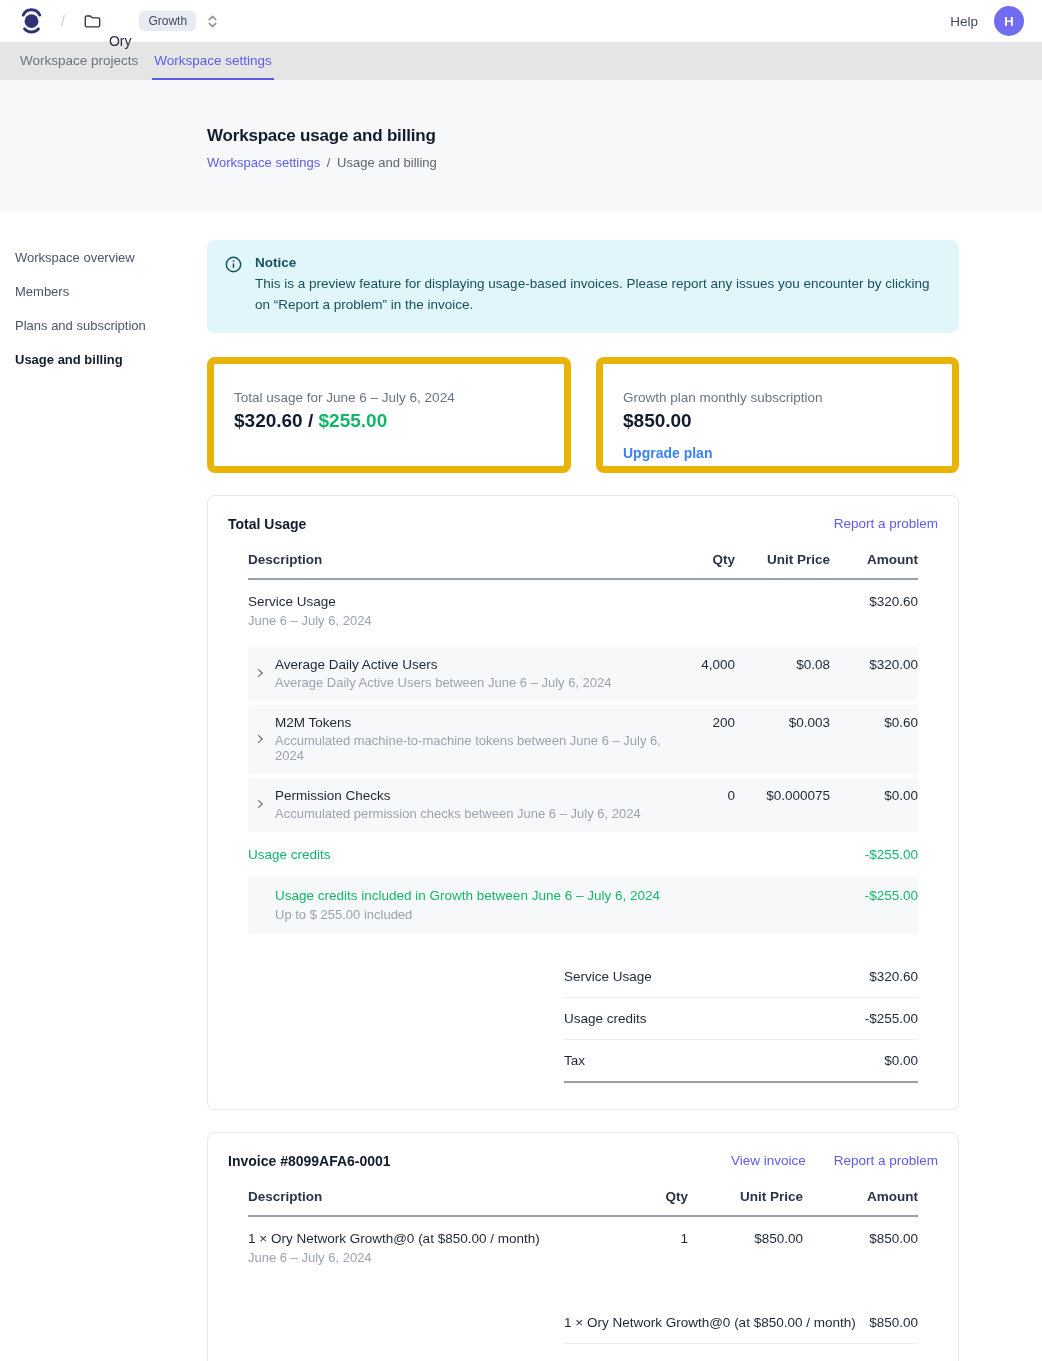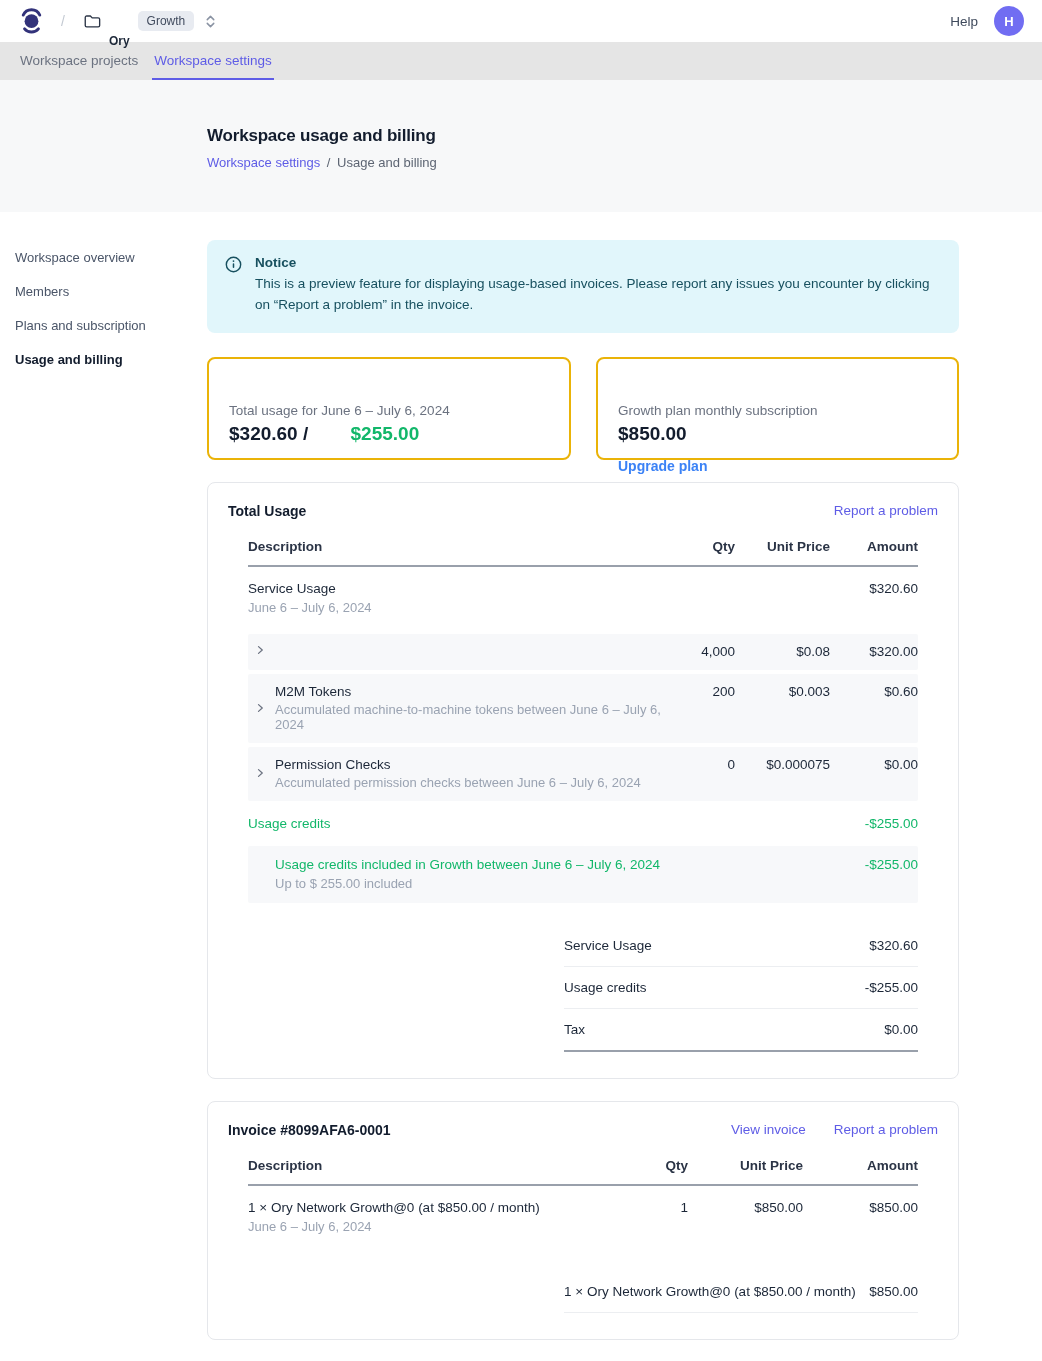--- a/index.html
+++ b/index.html
@@ -23,21 +23,21 @@
     padding: 0 18px 0 20px;
     background: #ffffff;
   }
   .topbar-left { display: flex; align-items: center; }
   .logo-wrap { display: flex; align-items: center; margin-right: 18px; }
   .crumb-slash { color: #c3c9d2; font-size: 14px; margin-right: 18px; }
   .ws-switcher {
     display: flex; align-items: center; gap: 8px; cursor: pointer;
   }
   .folder-icon { display: flex; align-items: center; color: #2b3446; }
-  .ws-name { font-weight: 700; font-size: 12px; color: #1c2738; margin-top: 40px; }
+  .ws-name { font-weight: 400; font-size: 14px; color: #1c2738; margin-top: 40px; }
   .ws-badge {
     background: #e8ebf1; color: #414b5e;
     font-size: 12px; font-weight: 500;
     padding: 3px 9px; border-radius: 5px; line-height: 1.2;
   }
   .selector-icon { display: flex; align-items: center; color: #8a93a3; margin-left: 2px; }
   .topbar-right { display: flex; align-items: center; gap: 16px; }
   .help-link { color: #3f4a5c; font-size: 13.5px; font-weight: 500; }
   .avatar {
     width: 30px; height: 30px; border-radius: 50%;
@@ -85,28 +85,28 @@
     padding: 15px 18px 17px 18px;
     display: flex; gap: 13px; color: #17505f;
   }
   .notice-icon { flex-shrink: 0; margin-top: 1px; color: #17505f; }
   .notice-title { font-weight: 700; font-size: 13.5px; margin-bottom: 4px; }
   .notice-body { font-size: 13.5px; line-height: 1.55; }
 
   
   .cards-row { display: flex; gap: 25px; margin-top: 24px; }
   .stat-card {
-    border: 2px solid #eab308; border-radius: 8px;
-    padding: 44px 20px 20px 20px; height: 103px; background: #fff;
+    border: 7px solid #eab308; border-radius: 8px;
+    padding: 26px 20px 20px 20px; height: 116px; background: #fff;
   }
   .stat-card.usage { width: 364px; }
   .stat-card.plan  { width: 363px; }
   .stat-label { color: #6b7280; font-size: 13.5px; }
   .stat-value { margin-top: 5px; font-size: 19px; font-weight: 600; color: #121c2d; }
-  .stat-value .credit { color: #12b76a; margin-left: 37px; }
+  .stat-value .credit { color: #12b76a; }
   .upgrade-link { display: inline-block; margin-top: 13px; color: #3b82f6; font-size: 14px; font-weight: 700; }
 
   
   .big-card {
     border: 1px solid #e5e7eb; border-radius: 8px; background: #fff;
     margin-top: 22px; padding: 20px 20px 26px 20px;
   }
   .big-card-head { display: flex; align-items: center; justify-content: space-between; }
   .big-card-title { font-size: 14px; font-weight: 700; color: #121c2d; }
   .head-links { display: flex; gap: 28px; }
@@ -270,20 +270,24 @@
           <div class="num">$320.60</div>
         </div>
 
         <div class="trow usage-grid row-item">
           <div class="desc-flex">
             <span class="chev">
               <svg width="12" height="12" viewBox="0 0 16 16" fill="none">
                   <path d="M6 3.5 L11 8 L6 12.5" stroke="#6b7280" stroke-width="1.7" stroke-linecap="round" stroke-linejoin="round"></path>
                 </svg>
             </span>
+            <div>
+              <div class="cell-title">Average Daily Active Users</div>
+              <div class="cell-sub">Average Daily Active Users between June 6 – July 6, 2024</div>
+            </div>
           </div>
           <div class="num">4,000</div>
           <div class="num">$0.08</div>
           <div class="num">$320.00</div>
         </div>
 
         <div class="trow usage-grid row-item">
           <div class="desc-flex">
             <span class="chev">
               <svg width="12" height="12" viewBox="0 0 16 16" fill="none">

